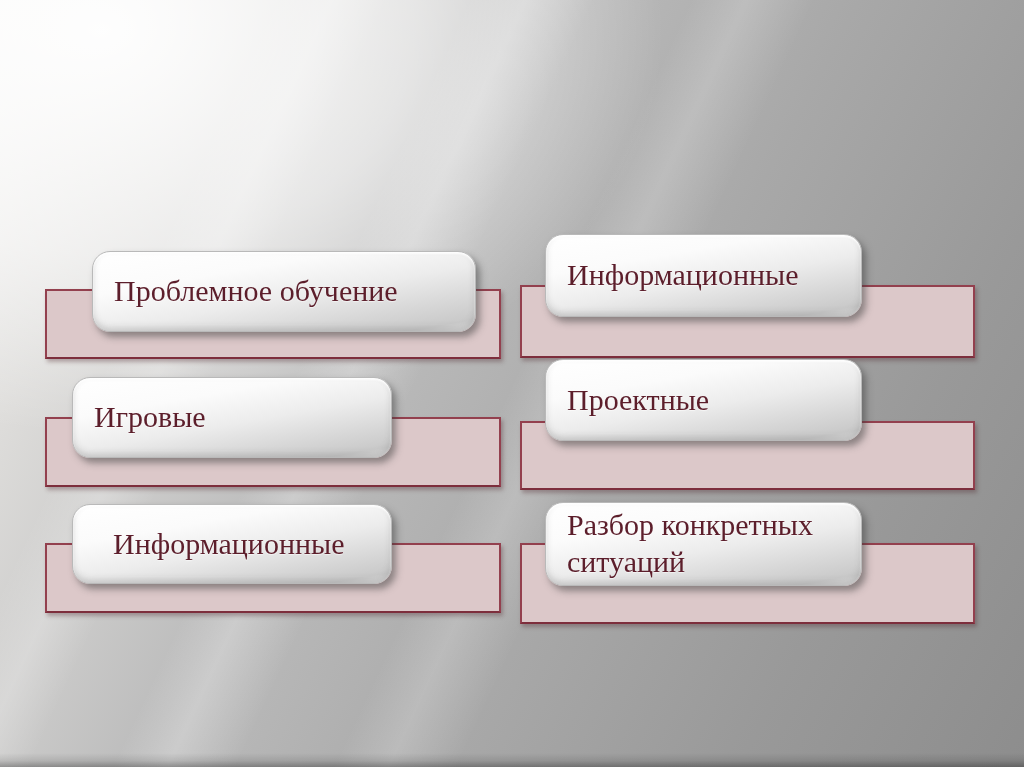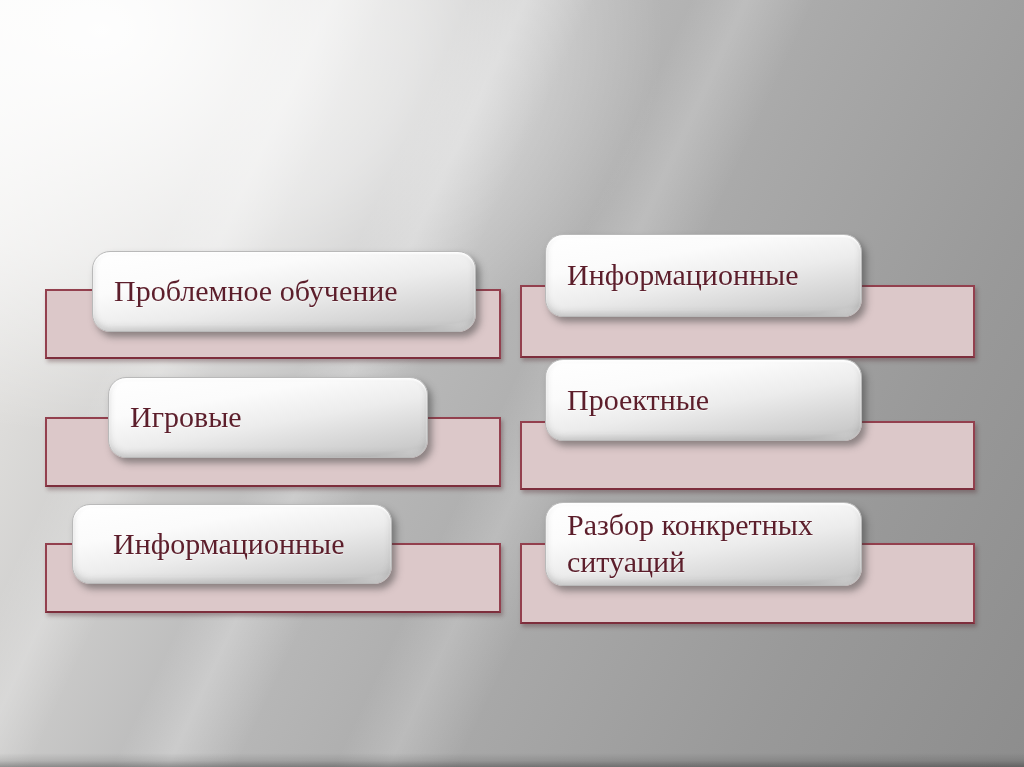--- a/index.html
+++ b/index.html
@@ -100,21 +100,21 @@
   }
 
   
   .item-0 .band { left: 45px;  top: 289px; width: 456px; height: 70px; }
   .item-0 .pill { left: 72px;  top: 251px; width: 384px; height: 81px; margin-left: 20px; }
   
   .item-1 .band { left: 520px; top: 285px; width: 455px; height: 73px; }
   .item-1 .pill { left: 545px; top: 234px; width: 317px; height: 83px; }
   
   .item-2 .band { left: 45px;  top: 417px; width: 456px; height: 70px; }
-  .item-2 .pill { left: 72px;  top: 377px; width: 320px; height: 81px; margin-left: 36px; }
+  .item-2 .pill { left: 72px;  top: 377px; width: 320px; height: 81px; }
   
   .item-3 .band { left: 520px; top: 421px; width: 455px; height: 69px; }
   .item-3 .pill { left: 545px; top: 359px; width: 317px; height: 82px; }
   
   .item-4 .band { left: 45px;  top: 543px; width: 456px; height: 70px; }
   .item-4 .pill { left: 72px;  top: 504px; width: 320px; height: 80px; padding-left: 40px; }
   
   .item-5 .band { left: 520px; top: 543px; width: 455px; height: 81px; }
   .item-5 .pill { left: 545px; top: 502px; width: 317px; height: 84px; }
 </style>

